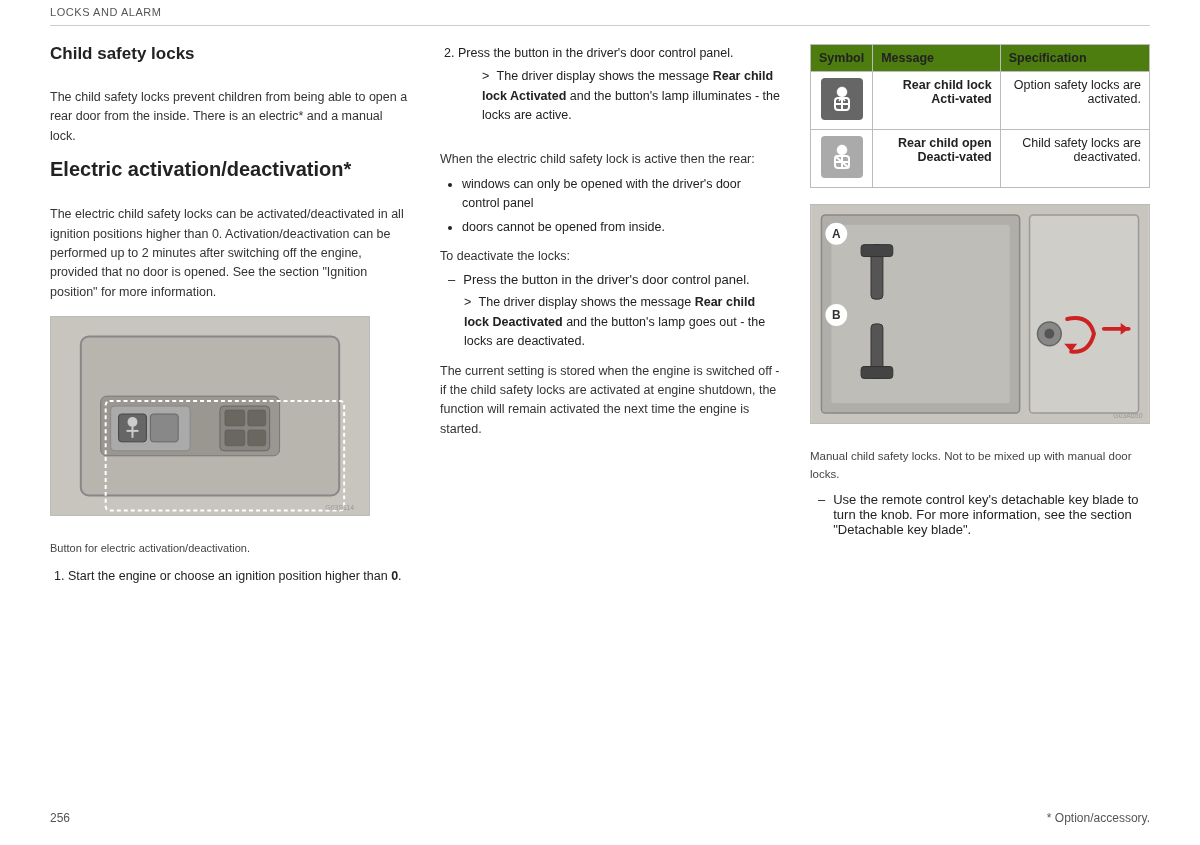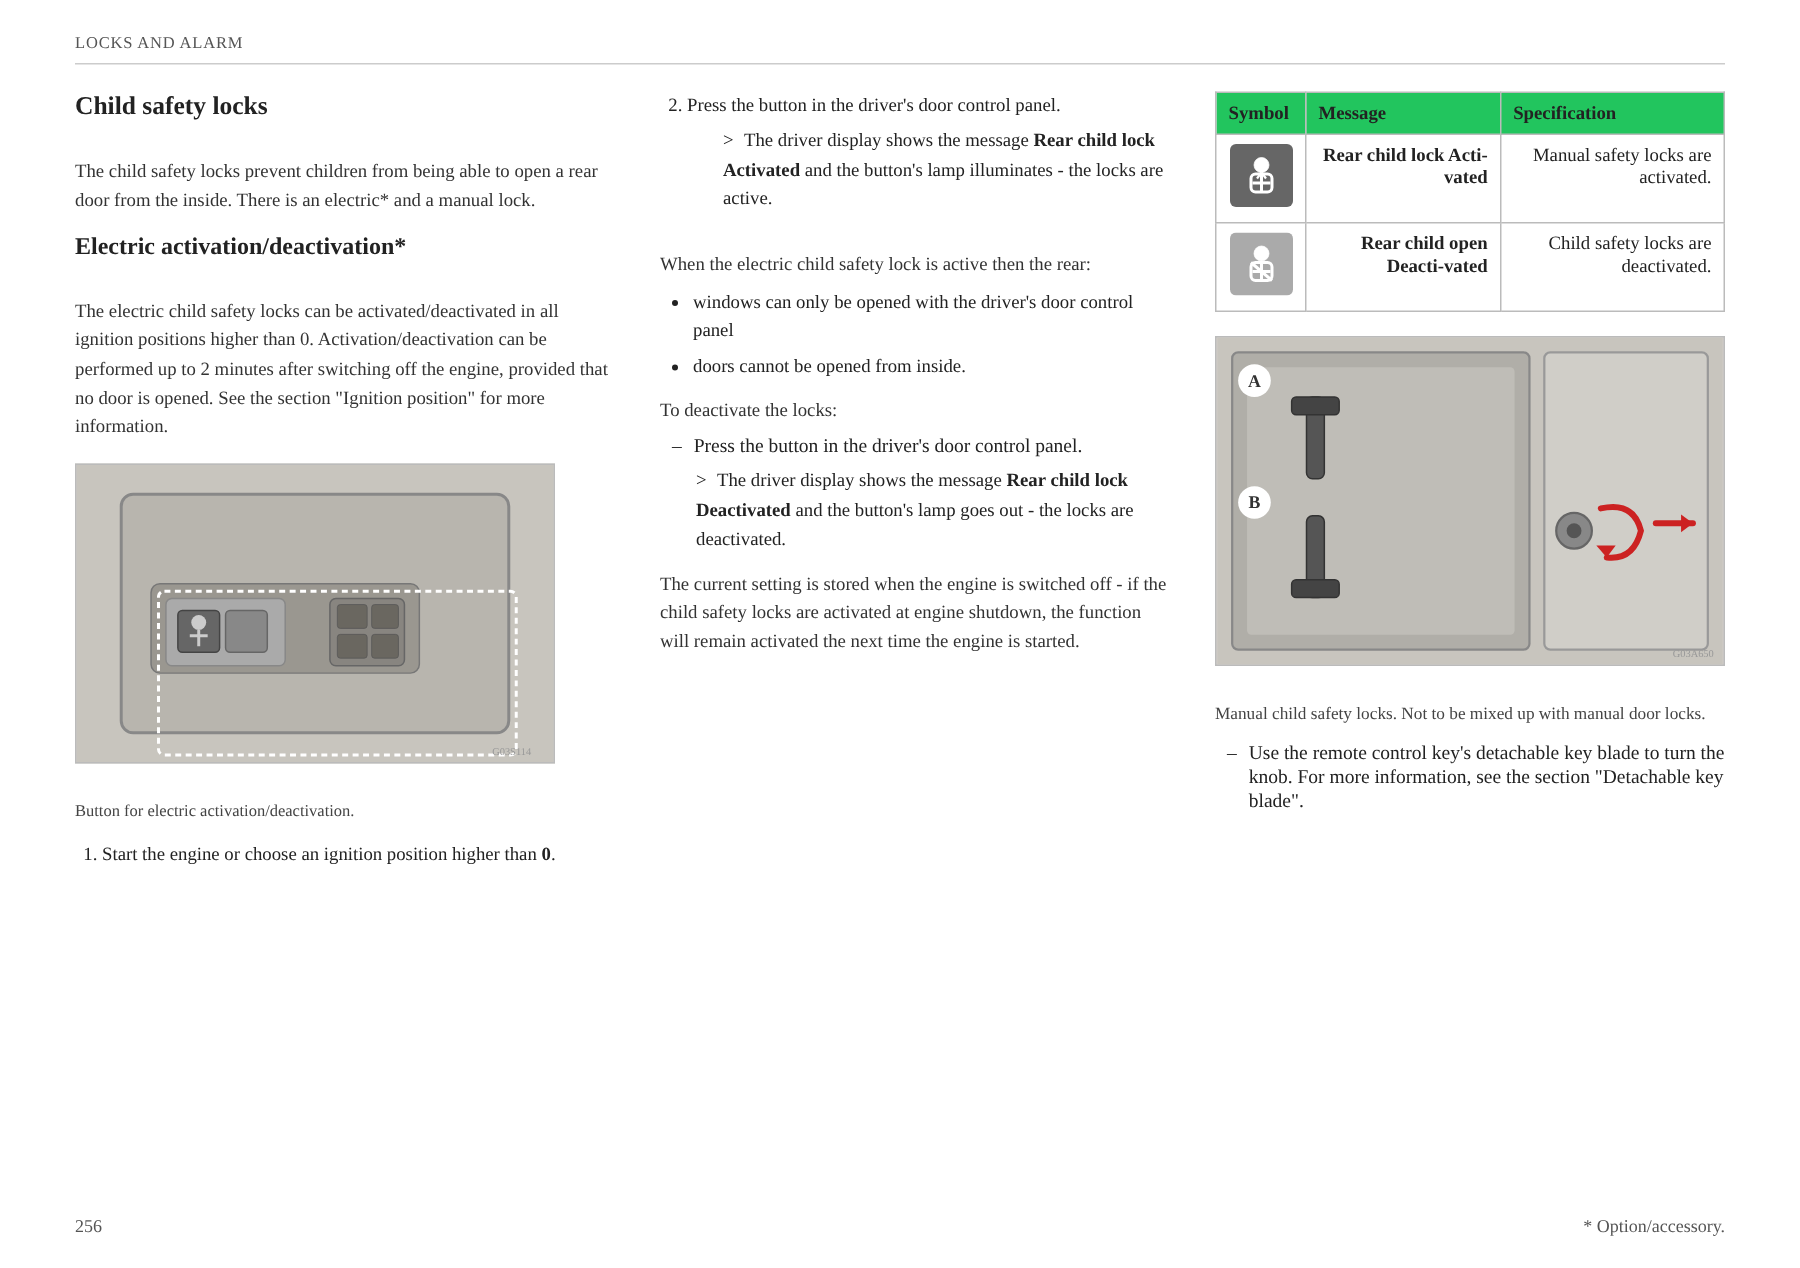--- a/index.html
+++ b/index.html
@@ -6,24 +6,23 @@
     body {
       font-family: Arial, Helvetica, sans-serif;
       font-size: 13px;
       background: #fff;
       color: #222;
       width: 1200px;
       min-height: 845px;
       position: relative;
     }
     .page {
-      padding: 20px 50px 30px 50px;
+      padding: 4px 50px 30px 50px;
       min-height: 845px;
       position: relative;
-      font-family: Liberation Serif, serif;
     }
     .header-section {
       border-bottom: 1px solid #ccc;
       padding-bottom: 6px;
       margin-bottom: 18px;
     }
     .header-title {
       font-size: 11px;
       color: #555;
       letter-spacing: 0.05em;
@@ -44,21 +43,21 @@
     .right-column {
       flex: 1;
       max-width: 340px;
     }
     h2.section-title {
       font-size: 17px;
       font-weight: bold;
       margin-bottom: 20px;
     }
     h3.sub-title {
-      font-size: 16px;
+      font-size: 20px;
       font-weight: bold;
       margin: 12px 0 5px 0;
     }
     p {
       font-size: 12.5px;
       line-height: 1.55;
       margin-bottom: 6px;
       color: #333;
       margin-top: 24px;
     }
@@ -114,21 +113,21 @@
     }
     b { font-weight: bold; }
     
     .spec-table {
       width: 100%;
       border-collapse: collapse;
       margin-bottom: 16px;
       font-size: 12.5px;
     }
     .spec-table th {
-      background: #22c55e;
+      background: #4d7c0f;
       border: 1px solid #bbb;
       padding: 6px 8px;
       font-weight: bold;
       text-align: left;
     }
     .spec-table td {
       border: 1px solid #bbb;
       padding: 6px 8px;
       vertical-align: top;
       text-align: right;
@@ -277,21 +276,21 @@
                 <circle cx="21" cy="14" r="5" fill="white" stroke="white" stroke-width="0.5"></circle>
                 <rect x="14" y="20" width="14" height="12" rx="3" fill="none" stroke="white" stroke-width="2"></rect>
                 <line x1="21" y1="20" x2="21" y2="32" stroke="white" stroke-width="2"></line>
                 <line x1="15" y1="26" x2="27" y2="26" stroke="white" stroke-width="2"></line>
 
                 <line x1="21" y1="19" x2="18" y2="23" stroke="white" stroke-width="1.5"></line>
                 <line x1="21" y1="19" x2="24" y2="23" stroke="white" stroke-width="1.5"></line>
               </svg>
             </td>
             <td><b>Rear child lock Acti-vated</b></td>
-            <td>Manual safety locks are activated.</td>
+            <td>Option safety locks are activated.</td>
           </tr>
           <tr>
             <td class="symbol-cell">
               
               <svg width="42" height="42" viewBox="0 0 42 42">
                 <rect width="42" height="42" rx="4" fill="#aaa"></rect>
                 <circle cx="21" cy="14" r="5" fill="white" stroke="white" stroke-width="0.5"></circle>
                 <rect x="14" y="20" width="14" height="12" rx="3" fill="none" stroke="white" stroke-width="2"></rect>
                 <line x1="21" y1="20" x2="21" y2="32" stroke="white" stroke-width="2"></line>
                 <line x1="15" y1="26" x2="27" y2="26" stroke="white" stroke-width="2"></line>

